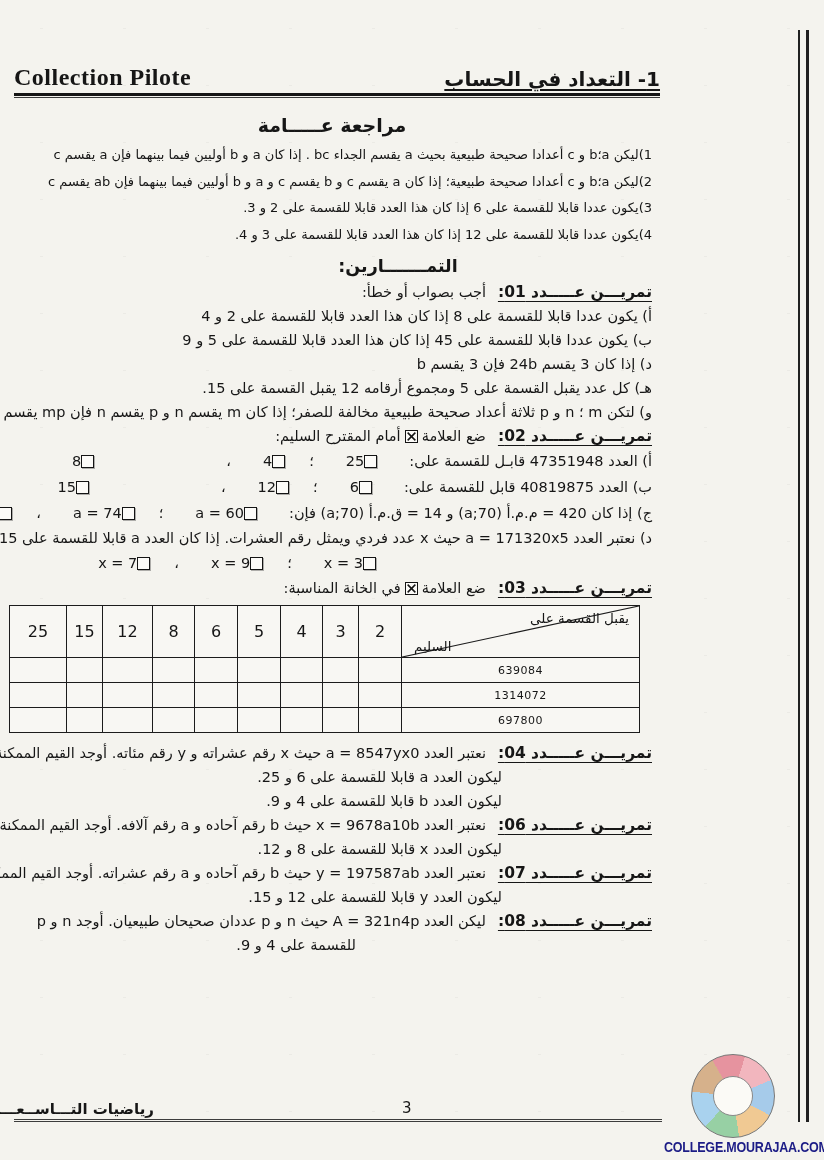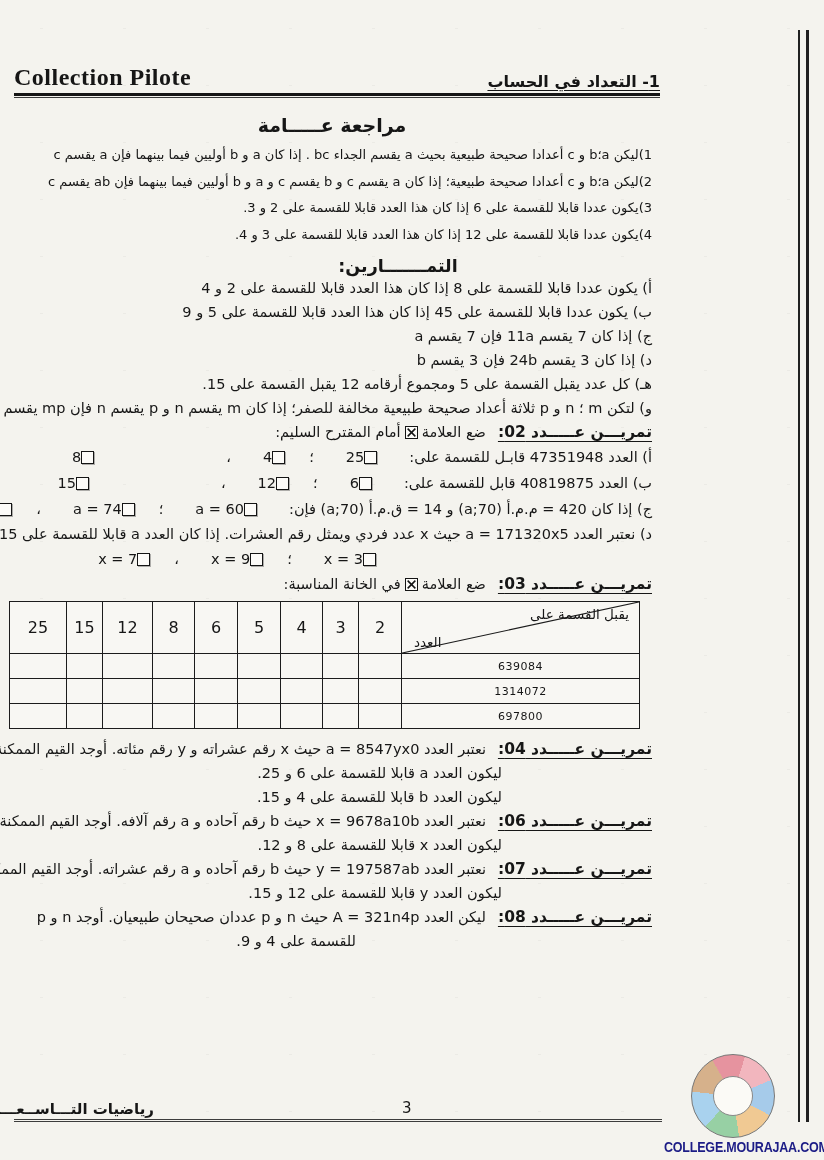--- a/index.html
+++ b/index.html
@@ -18,21 +18,21 @@
   .edge-1{left:798px;top:30px;width:2px;height:1092px}
   .edge-2{left:806px;top:30px;width:2.5px;height:1092px}
 
   .content{position:absolute;left:0;top:0;width:664px}
 
   
   .header-row{display:flex;justify-content:space-between;align-items:flex-end;
     margin:64px 4px 0 14px;padding-bottom:2px;border-bottom:3px solid #161616}
   .thin-rule{margin:1px 4px 0 14px;border-bottom:1.5px solid #3a3a3a}
   .h-left{font-family:"Liberation Serif",serif;font-weight:bold;font-size:24px;letter-spacing:.5px}
-  .h-right{font-weight:bold;font-size:16px;text-decoration:underline;text-underline-offset:3px;direction:rtl}
+  .h-right{font-weight:bold;font-size:20px;text-decoration:underline;text-underline-offset:3px;direction:rtl}
 
   .sec-title{text-align:center;font-weight:bold;font-size:19px;margin-top:16px;direction:rtl}
   .review{direction:rtl;padding:6px 12px 0 18px;font-size:13px;line-height:26.5px}
   .review-item,.ex-line{white-space:nowrap}
   .ex-heading{font-weight:bold;font-size:17.5px;text-align:center;position:relative;left:66px;margin-top:8px;direction:rtl}
 
   .ex-line{direction:rtl;padding:0 12px 0 18px;font-size:14.5px;line-height:24px}
   .ex-title{font-weight:bold;font-size:15.5px;text-decoration:underline;text-underline-offset:3.5px;margin-left:12px}
   .mt4{margin-top:4px}
 
@@ -104,23 +104,25 @@
 
   <div class="review">
     <div class="review-item">1)ليكن a؛b و c أعدادا صحيحة طبيعية بحيث a يقسم الجداء bc . إذا كان a و b أوليين فيما بينهما فإن a يقسم c</div>
     <div class="review-item">2)ليكن a؛b و c أعدادا صحيحة طبيعية؛ إذا كان a يقسم c و b يقسم c و a و b أوليين فيما بينهما فإن ab يقسم c</div>
     <div class="review-item">3)يكون عددا قابلا للقسمة على 6 إذا كان هذا العدد قابلا للقسمة على 2 و 3.</div>
     <div class="review-item">4)يكون عددا قابلا للقسمة على 12 إذا كان هذا العدد قابلا للقسمة على 3 و 4.</div>
   </div>
 
   <div class="ex-heading">التمـــــــارين:</div>
 
+  <div class="ex-line mt4">
+    <span class="ex-title">تمريـــن عـــــدد 01:</span><span>أجب بصواب أو خطأ:</span>
+  </div>
   <div class="ex-line">أ) يكون عددا قابلا للقسمة على 8 إذا كان هذا العدد قابلا للقسمة على 2 و 4</div>
   <div class="ex-line">ب) يكون عددا قابلا للقسمة على 45 إذا كان هذا العدد قابلا للقسمة على 5 و 9</div>
-  <div class="ex-line">ج) إذا كان 7 يقسم 11a فإن 7 يقسم a</div>
   <div class="ex-line">د) إذا كان 3 يقسم 24b فإن 3 يقسم b</div>
   <div class="ex-line">هـ) كل عدد يقبل القسمة على 5 ومجموع أرقامه 12 يقبل القسمة على 15.</div>
   <div class="ex-line">و) لتكن m ؛ n و p ثلاثة أعداد صحيحة طبيعية مخالفة للصفر؛ إذا كان m يقسم n و p يقسم n فإن mp يقسم n</div>
 
   <div class="ex-line">
     <span class="ex-title">تمريـــن عـــــدد 02:</span><span>ضع العلامة</span><span class="xbox"><svg viewBox="0 0 10 10">
           <line x1="1.5" y1="1.5" x2="8.5" y2="8.5"></line>
           <line x1="8.5" y1="1.5" x2="1.5" y2="8.5"></line>
         </svg></span><span>أمام المقترح السليم:</span>
   </div>
@@ -215,21 +217,21 @@
         <col style="width:36px">
           <col style="width:57px">
       </colgroup>
       <tbody id="ex03-tbody">
           <tr class="hdr">
             <td class="corner">
               <svg class="diag" viewBox="0 0 100 60" preserveAspectRatio="none">
                 <line x1="0" y1="60" x2="100" y2="0"></line>
               </svg>
               <span class="c-top">يقبل القسمة على</span>
-              <span class="c-bottom">العدد</span>
+              <span class="c-bottom">السليم</span>
             </td>
             <td>2</td>
             <td>3</td>
             <td>4</td>
             <td>5</td>
             <td>6</td>
             <td>8</td>
             <td>12</td>
             <td>15</td>
             <td>25</td>
@@ -272,21 +274,21 @@
           </tr>
         </tbody>
     </table>
   </div>
 
   <div class="ex-line mt4">
     <span class="ex-title">تمريـــن عـــــدد 04:</span><span>نعتبر العدد a = 8547yx0 حيث x رقم عشراته و y رقم مئاته. أوجد القيم الممكنة لـ x و y</span>
   </div>
   <div class="cont">ليكون العدد a قابلا للقسمة على 6 و 25.</div>
 
-  <div class="cont">ليكون العدد b قابلا للقسمة على 4 و 15.</div>
+  <div class="cont">ليكون العدد b قابلا للقسمة على 4 و 9.</div>
 
   <div class="ex-line">
     <span class="ex-title">تمريـــن عـــــدد 06:</span><span>نعتبر العدد x = 9678a10b حيث b رقم آحاده و a رقم آلافه. أوجد القيم الممكنة لـ a و b</span>
   </div>
   <div class="cont">ليكون العدد x قابلا للقسمة على 8 و 12.</div>
 
   <div class="ex-line">
     <span class="ex-title">تمريـــن عـــــدد 07:</span><span>نعتبر العدد y = 197587ab حيث b رقم آحاده و a رقم عشراته. أوجد القيم الممكنة لـ a و b</span>
   </div>
   <div class="cont">ليكون العدد y قابلا للقسمة على 12 و 15.</div>

